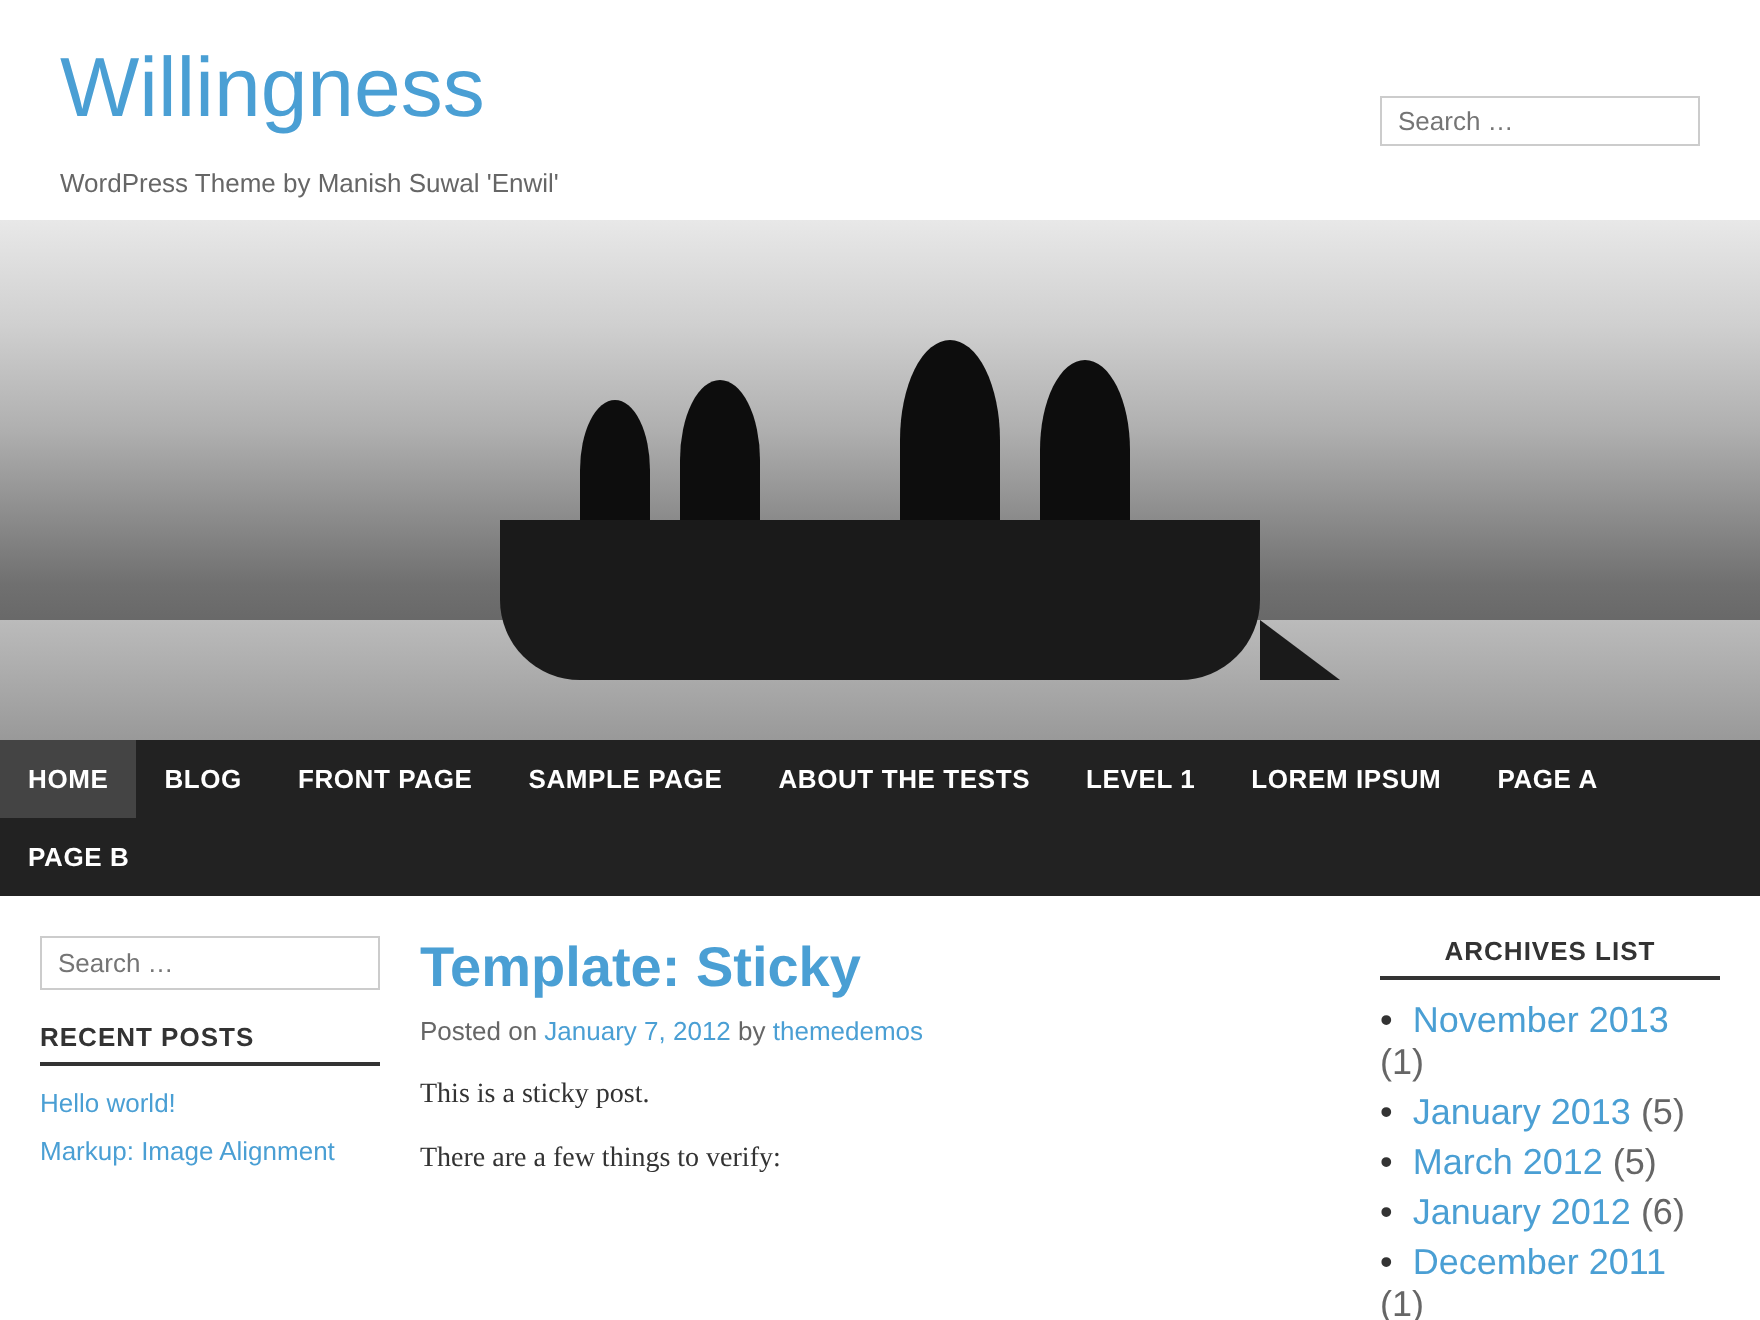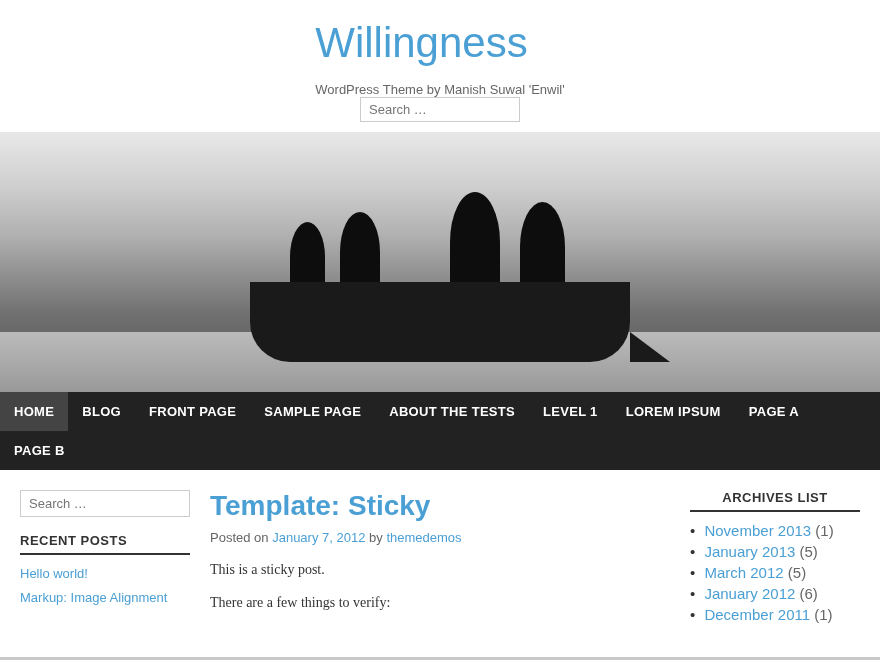--- a/index.html
+++ b/index.html
@@ -15,21 +15,20 @@
       background: #fff;
     }
     
     #header {
       background: #fff;
       padding: 20px 30px 10px 30px;
       display: flex;
       justify-content: space-between;
       align-items: center;
       min-height: 110px;
-      flex-direction: column;
     }
     #site-title {
       font-size: 42px;
       font-weight: normal;
       color: #4a9fd4;
       font-family: Arial, sans-serif;
       line-height: 1.1;
     }
     #site-tagline {
       font-size: 13px;
@@ -238,21 +237,21 @@
       margin-bottom: 10px;
       letter-spacing: 0.5px;
       text-align: center;
     }
     .archives-list {
       list-style: none;
       padding: 0;
     }
     .archives-list li {
       margin-bottom: 4px;
-      font-size: 15px;
+      font-size: 18px;
       font-family: Arial, sans-serif;
     }
     .archives-list li::before {
       content: '•';
       color: #333;
       margin-right: 5px;
     }
     .archives-list li a {
       color: #4a9fd4;
       text-decoration: none;

